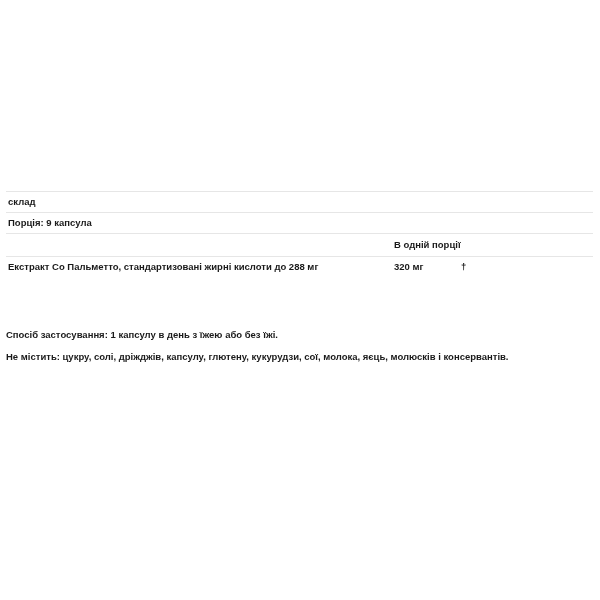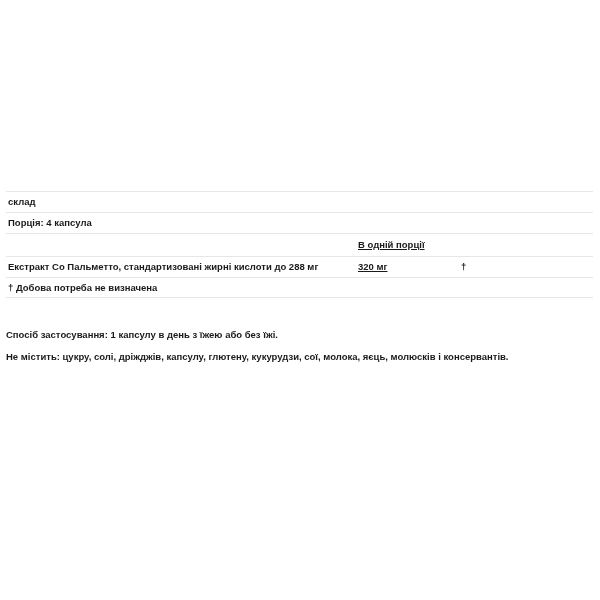--- a/index.html
+++ b/index.html
@@ -36,21 +36,21 @@
     }
     .row.tall {
       height: 23px;
       line-height: 22px;
     }
     .cell {
       position: absolute;
       top: 0;
     }
     .c1 { left: 2px; }
-    .c2 { left: 352px; text-decoration: underline; }
+    .c2 { left: 388px; }
     .c3 { left: 455px; }
     .notes {
       position: absolute;
       left: 6px;
       top: 328px;
       width: 590px;
     }
     .note {
       font-size: 9.5px;
       font-weight: bold;
@@ -60,32 +60,29 @@
     }
   </style>
 </head>
 <body>
 
 <div class="sheet">
   <div class="row">
     <span class="cell c1">склад</span>
   </div>
   <div class="row">
-    <span class="cell c1">Порція: 4 капсула</span>
+    <span class="cell c1">Порція: 9 капсула</span>
   </div>
   <div class="row tall">
     <span class="cell c1"></span>
     <span class="cell c2">В одній порції</span>
   </div>
   <div class="row">
     <span class="cell c1">Екстракт Со Пальметто, стандартизовані жирні кислоти до 288 мг</span>
     <span class="cell c2">320 мг</span>
     <span class="cell c3">†</span>
   </div>
-  <div class="row last">
-    <span class="cell c1">† Добова потреба не визначена</span>
-  </div>
 </div>
 
 <div class="notes">
   <div class="note">Спосіб застосування: 1 капсулу в день з їжею або без їжі.</div>
   <div class="note">Не містить: цукру, солі, дріжджів, капсулу, глютену, кукурудзи, сої, молока, яєць, молюсків і консервантів.</div>
 </div>
 
 </body></html>

